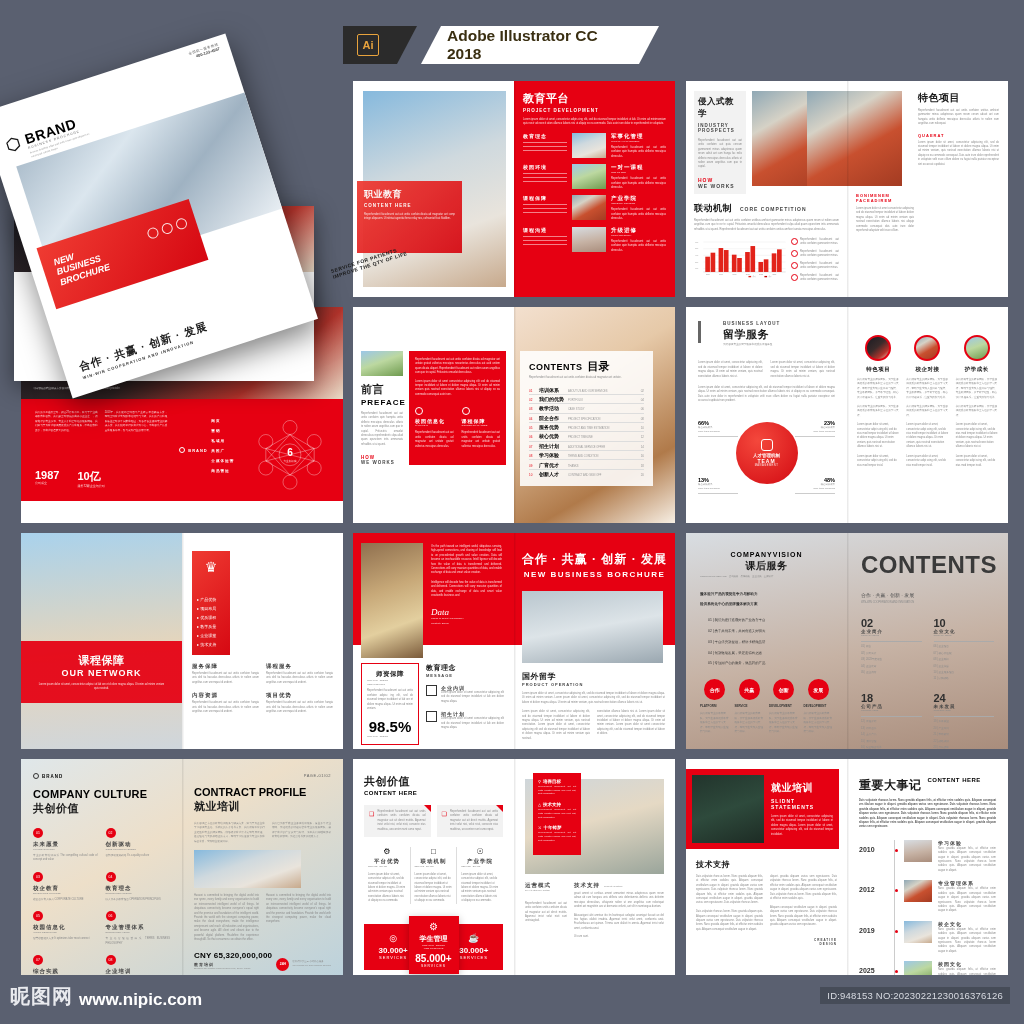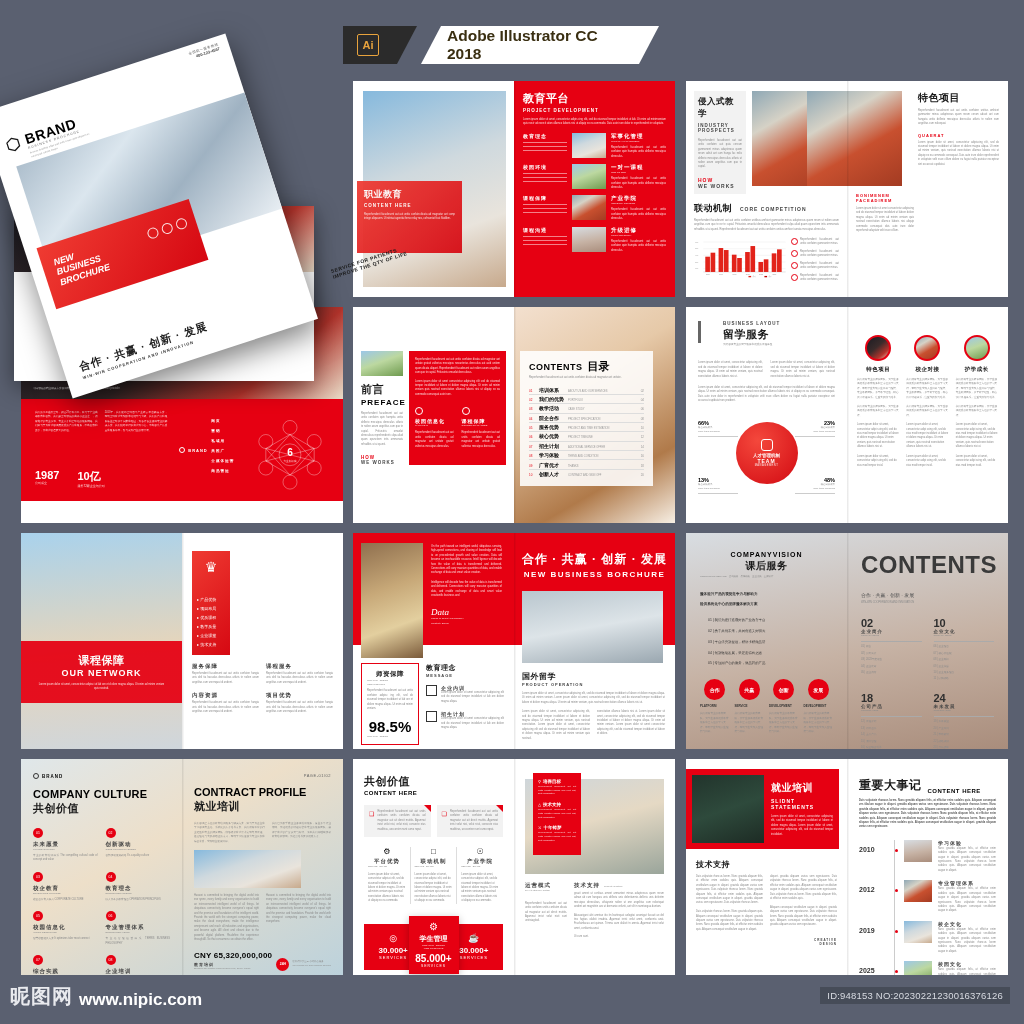--- a/index.html
+++ b/index.html
@@ -922,21 +922,21 @@
         <div class="lorem" style="flex:1;">aliquet. gravida aliquam varius sem egestasone. Duis vulputate rhoncus lorem. Nunc gravida aliquam felis, at efficitur enim sodales quis. Aliquam consequat vestibulum augue in aliquet. gravida aliquam varius sem egestasone. Duis vulputate rhoncus lorem. Nunc gravida aliquam felis, at efficitur enim sodales quis.
         <br><br>Aliquam consequat vestibulum augue in aliquet. gravida aliquam varius sem egestasone. Duis vulputate rhoncus lorem. Nunc gravida aliquam felis, at efficitur enim sodales quis. Aliquam consequat vestibulum augue in aliquet. gravida aliquam varius sem egestasone.</div>
       </div>
       <div style="text-align:right;margin-top:6px;">
         <div class="en-title" style="font-size:3px;">CREATIVE</div>
         <div class="en-title" style="font-size:3px;">DESIGN</div>
       </div>
     </div>
   </div>
   <div class="page-half pr" style="padding:18px 12px;">
-    <div style="display:flex;align-items:flex-end;gap:6px;">
+    <div style="display:flex;align-items:flex-start;gap:6px;">
       <div class="cn-title" style="font-size:12px;">重要大事记</div>
       <div style="font-size:6px;font-weight:bold;letter-spacing:.5px;">CONTENT HERE</div>
     </div>
     <div class="lorem" style="margin-top:5px;color:#555;font-weight:bold;">Duis vulputate rhoncus lorem. Nunc gravida aliquam felis, at efficitur enim sodales quis. Aliquam consequat ves tibulum augue in aliquet. gravida aliquam varius sem egestasone. Duis vulputate rhoncus lorem. Nunc gravida aliquam felis, at efficitur enim sodales quis. Aliquam consequat vestibulum augue in aliquet. gravida aliquam varius sem egestasone. Duis vulputate rhoncus lorem. Nunc gravida aliquam felis, at efficitur enim sodales quis. Aliquam consequat vestibulum augue in aliquet. Duis vulputate rhoncus lorem. Nunc gravida aliquam felis, at efficitur enim sodales quis. Aliquam consequat vestibulum augue in aliquet. gravida aliquam varius sem egestasone.</div>
     <div style="position:relative;margin-top:10px;">
       <div style="position:absolute;left:35px;top:0;bottom:0;width:.8px;background:#ccc;"></div>
       <div style="display:flex;align-items:flex-start;gap:6px;margin-bottom:7px;">
         <div style="width:30px;font-size:7px;font-weight:bold;color:#333;padding-top:6px;">2010</div>
         <div class="red" style="width:3px;height:3px;border-radius:50%;margin-top:9px;"></div>
         <div class="ph-brick" style="width:28px;height:22px;"></div>

